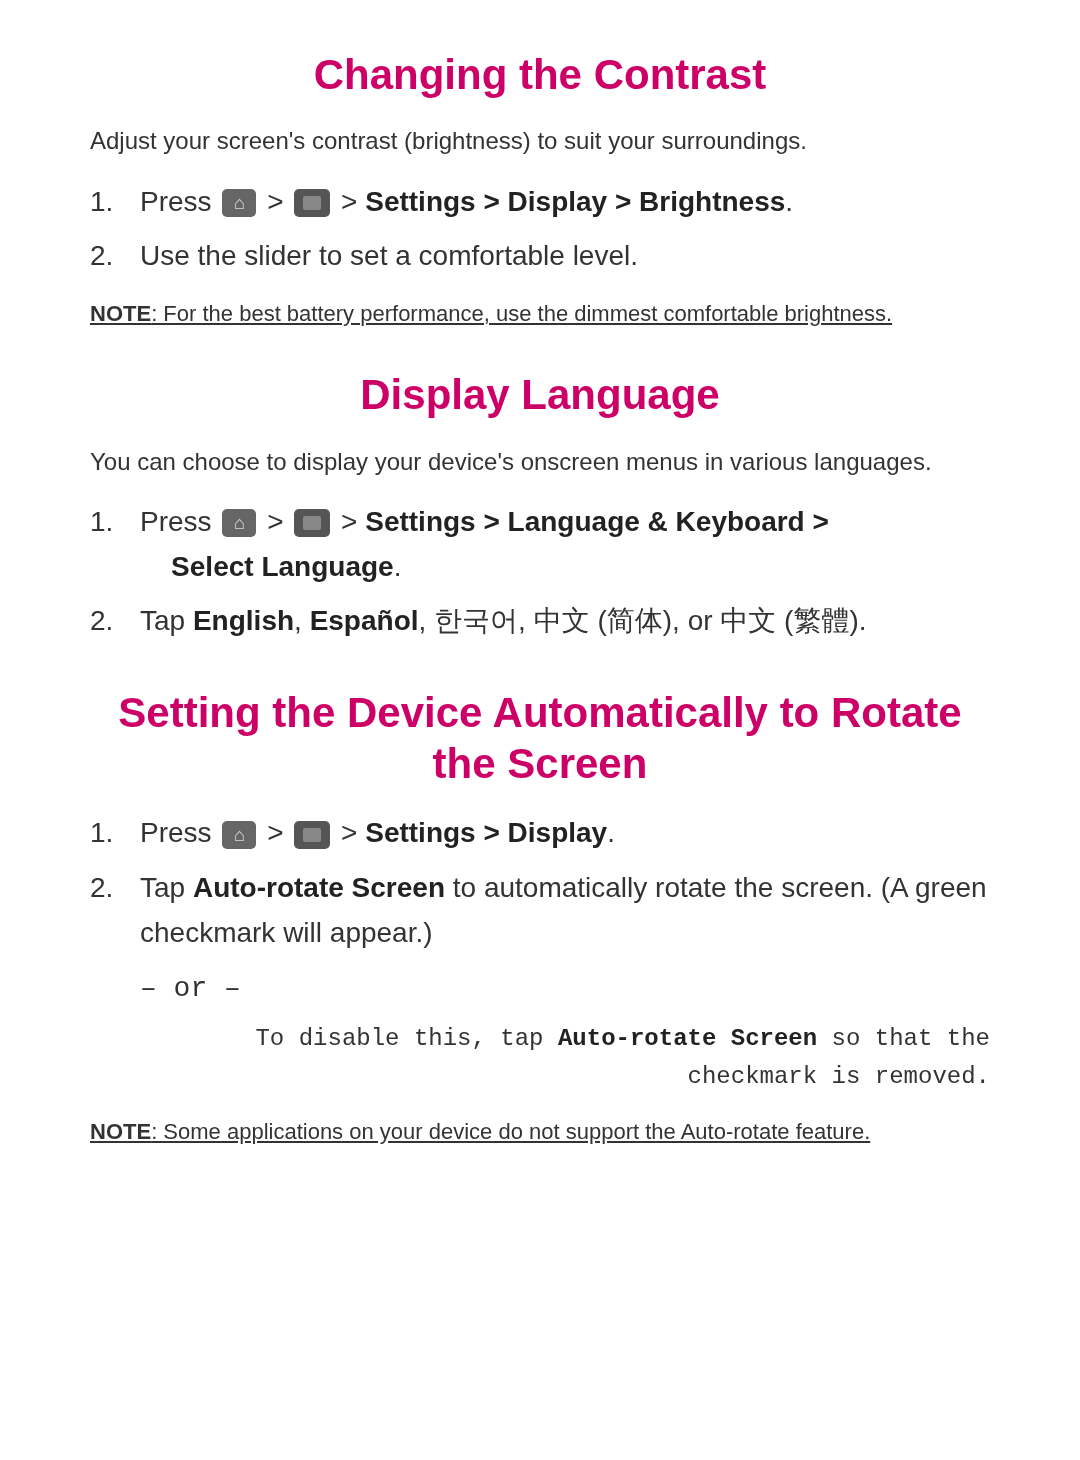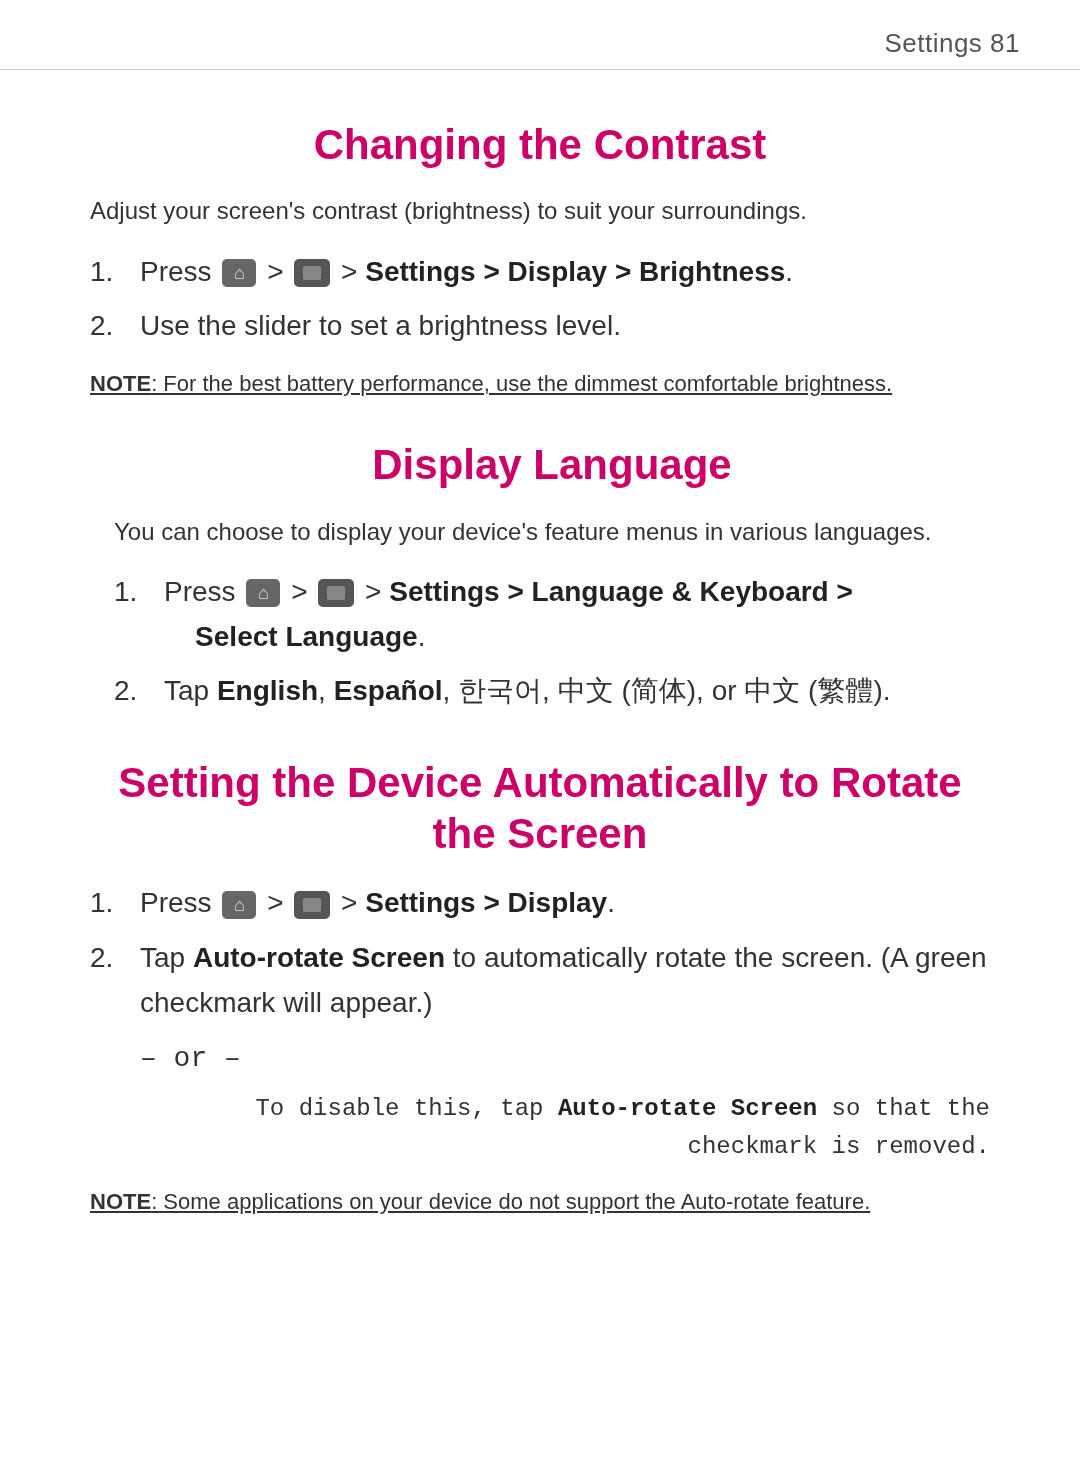--- a/index.html
+++ b/index.html
@@ -156,72 +156,68 @@
       left: 50%;
       transform: translate(-50%, -50%);
     }
 
     .section-gap {
       margin-bottom: 40px;
     }
 
     .section-gap-large {
       margin-bottom: 44px;
-      margin-left: 24px;
     }
 
     
     .step-indent {
       padding-left: 50px;
       margin-bottom: 14px;
       font-family: Liberation Mono, monospace;
     }
 
     .or-text {
       font-size: 28px;
       color: #333333;
       margin: 14px 0 14px 50px;
     }
   </style>
 </head>
 <body>
 
 <div class="page-container">
 
-  <div class="header-bar">
-    <span class="header-text">Settings  81</span>
-  </div>
 
   <div class="content">
 
     <div class="section-gap">
       <h2 class="section-heading">Changing the Contrast</h2>
       <p class="body-text">Adjust your screen's contrast (brightness) to suit your surroundings.</p>
 
       <ol class="steps-list">
         <li>
           <span class="step-number">1.</span>
           <span class="step-content">
             Press <span class="icon-home"></span> &gt; <span class="icon-btn"></span> &gt; <strong>Settings &gt; Display &gt; Brightness</strong>.
           </span>
         </li>
         <li>
           <span class="step-number">2.</span>
-          <span class="step-content">Use the slider to set a brightness level.</span>
+          <span class="step-content">Use the slider to set a comfortable level.</span>
         </li>
       </ol>
 
       <p class="note-text">
         <span class="note-label">NOTE</span>: For the best battery performance, use the dimmest comfortable brightness.
       </p>
     </div>
 
     <div class="section-gap-large">
       <h2 class="section-heading">Display Language</h2>
-      <p class="body-text">You can choose to display your device's feature menus in various languages.</p>
+      <p class="body-text">You can choose to display your device's onscreen menus in various languages.</p>
 
       <ol class="steps-list">
         <li>
           <span class="step-number">1.</span>
           <span class="step-content">
             Press <span class="icon-home"></span> &gt; <span class="icon-btn"></span> &gt; <strong>Settings &gt; Language &amp; Keyboard &gt;<br>&nbsp;&nbsp;&nbsp;&nbsp;Select Language</strong>.
           </span>
         </li>
         <li>
           <span class="step-number">2.</span>

